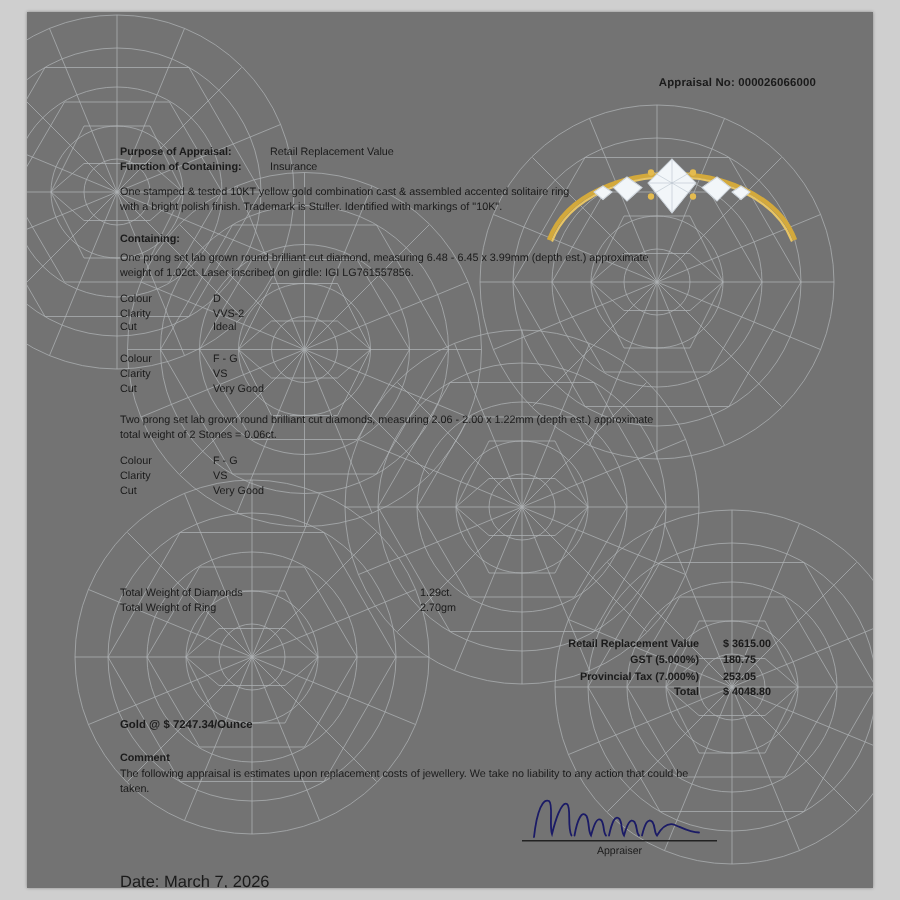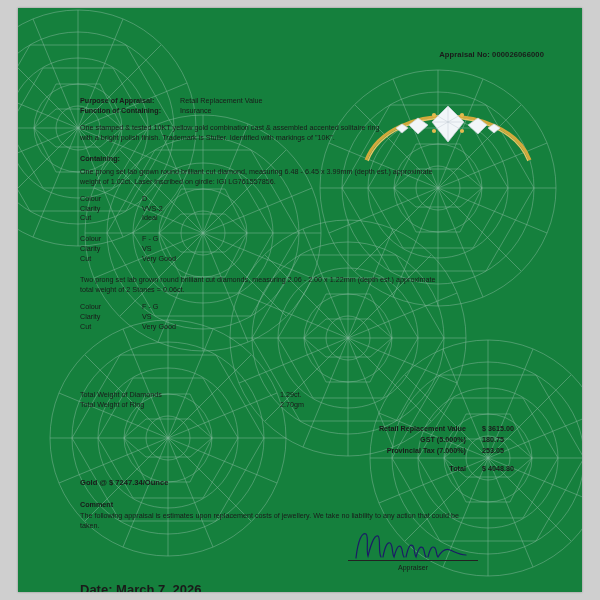--- a/index.html
+++ b/index.html
@@ -12,21 +12,21 @@
     background: #cfcfcf;
     font-family: "Liberation Sans", sans-serif;
     overflow: hidden;
   }
   #page {
     position: absolute;
     left: 18px;
     top: 8px;
     width: 564px;
     height: 584px;
-    background: #15803d;
+    background: #737373;
     box-shadow: 0 0 2px rgba(0,0,0,0.35);
     overflow: hidden;
   }
   
   .watermark {
     position: absolute;
     left: 0; top: 0;
     width: 564px; height: 584px;
     opacity: 0.55;
     pointer-events: none;
@@ -121,21 +121,21 @@
     text-align: right;
     font-weight: bold;
     padding-right: 16px;
   }
   .pricing .pval {
     width: 64px;
     text-align: left;
     font-weight: bold;
   }
   .pricing .prow.total {
-    margin-top: 8px;
+    margin-top: 0;
   }
   .gold {
     position: absolute;
     left: 62px;
     top: 470px;
     font-weight: bold;
     font-size: 7.6px;
   }
   .comment-title {
     position: absolute;
@@ -167,22 +167,22 @@
     bottom: -2px;
   }
   .sig-label {
     margin-top: 2px;
     font-size: 7px;
   }
   .date {
     position: absolute;
     left: 62px;
     top: 573px;
-    font-weight: bold;
-    font-size: 13px;
+    font-weight: normal;
+    font-size: 11px;
   }
   .photo {
     position: absolute;
     left: 330px;
     top: 90px;
     width: 200px;
     height: 80px;
   }
 </style>
 </head>

